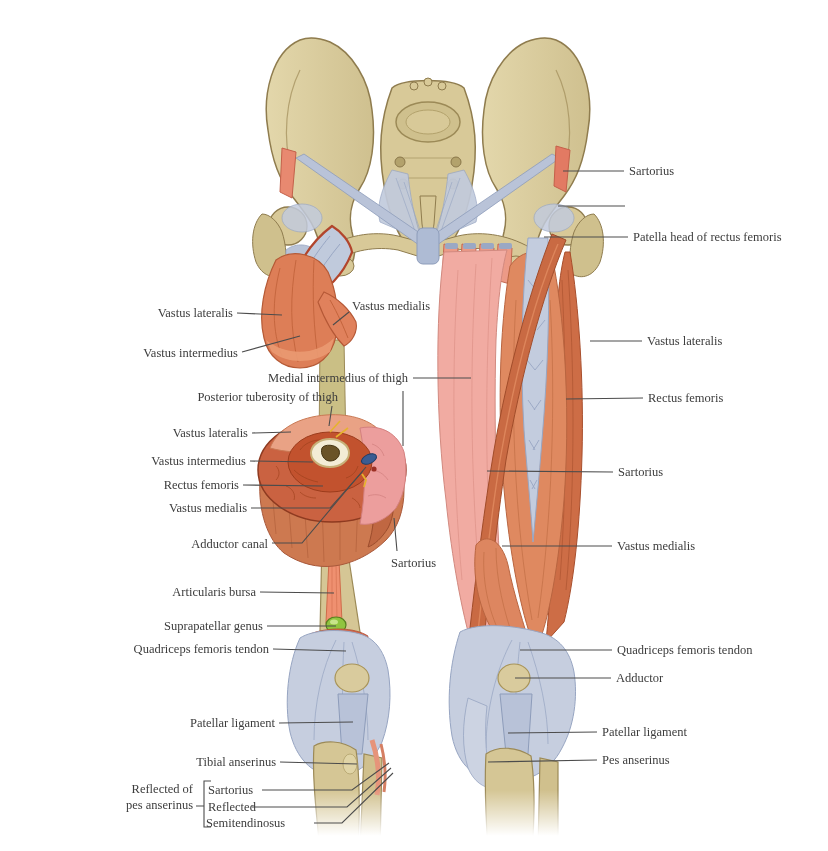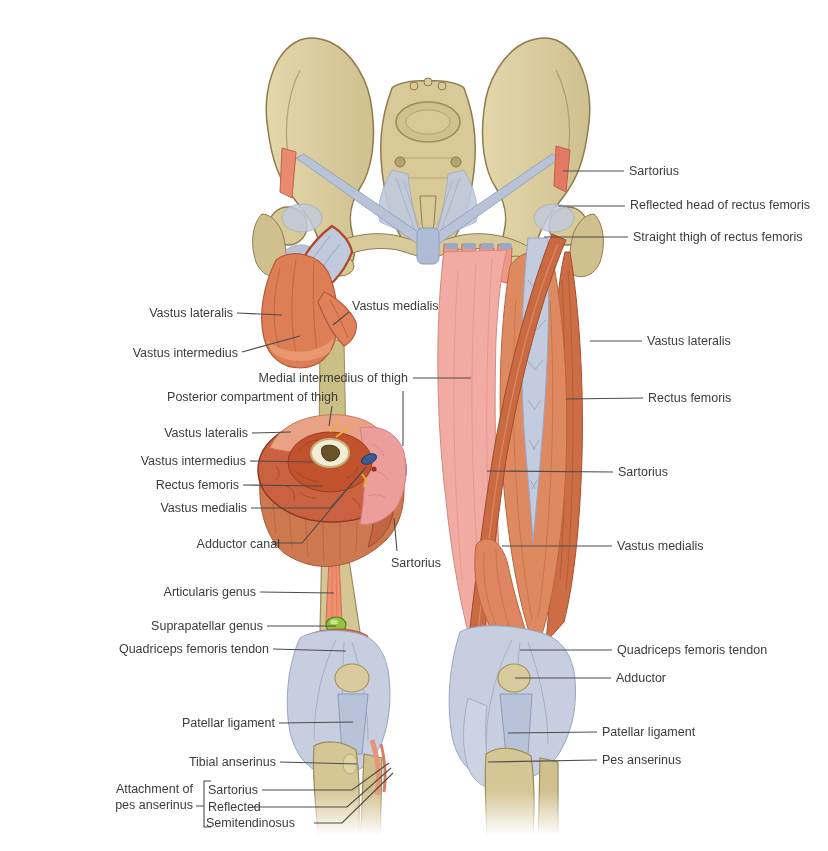--- a/index.html
+++ b/index.html
@@ -1,18 +1,18 @@
 <!DOCTYPE html>
 <html><head>
 <meta charset="utf-8">
 <style>
   html,body{margin:0;padding:0;background:#ffffff;}
   .stage{
     position:relative;width:828px;height:851px;background:#ffffff;
-    font-family:Liberation Sans, sans-serif;overflow:hidden;
+    font-family:Liberation Serif, serif;overflow:hidden;
   }
   .stage svg{position:absolute;left:0;top:0;}
   .lbl{
     position:absolute;font-size:12.5px;line-height:16px;color:#3c3c3c;
     white-space:nowrap;
   }
   .lbl.r{text-align:right;}
 </style>
 </head>
 <body>
@@ -207,49 +207,48 @@
     <polyline points="279,723 353,722"></polyline>
     <polyline points="280,762 357,764"></polyline>
     <polyline points="262,790 352,790 389,763"></polyline>
     <polyline points="252,807 347,807 391,768"></polyline>
     <polyline points="314,823 342,823 393,773"></polyline>
     <path d="M211,781 L204,781 L204,827 L211,827 M196,806 L204,806"></path>
   </g>
 </svg>
 
 <div class="lbl" style="left:629px;top:163px">Sartorius</div>
-<div class="lbl" style="left:630px;top:197px">Reflected head of rectus femoris</div>
-<div class="lbl" style="left:633px;top:229px">Straight thigh of rectus femoris</div>
+<div class="lbl" style="left:633px;top:229px">Patella head of rectus femoris</div>
 <div class="lbl" style="left:647px;top:333px">Vastus lateralis</div>
 <div class="lbl" style="left:648px;top:390px">Rectus femoris</div>
 <div class="lbl" style="left:618px;top:464px">Sartorius</div>
 <div class="lbl" style="left:617px;top:538px">Vastus medialis</div>
 <div class="lbl" style="left:617px;top:642px">Quadriceps femoris tendon</div>
 <div class="lbl" style="left:616px;top:670px">Adductor</div>
 <div class="lbl" style="left:602px;top:724px">Patellar ligament</div>
 <div class="lbl" style="left:602px;top:752px">Pes anserinus</div>
 
 <div class="lbl r" style="right:595px;top:305px">Vastus lateralis</div>
 <div class="lbl r" style="right:590px;top:345px">Vastus intermedius</div>
 <div class="lbl" style="left:352px;top:298px">Vastus medialis</div>
 <div class="lbl r" style="right:420px;top:370px">Medial intermedius of thigh</div>
-<div class="lbl r" style="right:490px;top:389px">Posterior compartment of thigh</div>
+<div class="lbl r" style="right:490px;top:389px">Posterior tuberosity of thigh</div>
 <div class="lbl r" style="right:580px;top:425px">Vastus lateralis</div>
 <div class="lbl r" style="right:582px;top:453px">Vastus intermedius</div>
 <div class="lbl r" style="right:589px;top:477px">Rectus femoris</div>
 <div class="lbl r" style="right:581px;top:500px">Vastus medialis</div>
-<div class="lbl r" style="right:548px;top:536px">Adductor canal</div>
+<div class="lbl r" style="right:560px;top:536px">Adductor canal</div>
 <div class="lbl" style="left:391px;top:555px">Sartorius</div>
-<div class="lbl r" style="right:572px;top:584px">Articularis genus</div>
+<div class="lbl r" style="right:572px;top:584px">Articularis bursa</div>
 <div class="lbl r" style="right:565px;top:618px">Suprapatellar genus</div>
 <div class="lbl r" style="right:559px;top:641px">Quadriceps femoris tendon</div>
 <div class="lbl r" style="right:553px;top:715px">Patellar ligament</div>
 <div class="lbl r" style="right:552px;top:754px">Tibial anserinus</div>
 
 <div class="lbl r" style="right:635px;top:781px">
-  <span style="display:block">Attachment of</span>
+  <span style="display:block">Reflected of</span>
   <span style="display:block">pes anserinus</span>
 </div>
 <div class="lbl" style="left:208px;top:782px">Sartorius</div>
 <div class="lbl" style="left:208px;top:799px">Reflected</div>
 <div class="lbl" style="left:206px;top:815px">Semitendinosus</div>
 
 </div>
 
 </body></html>

